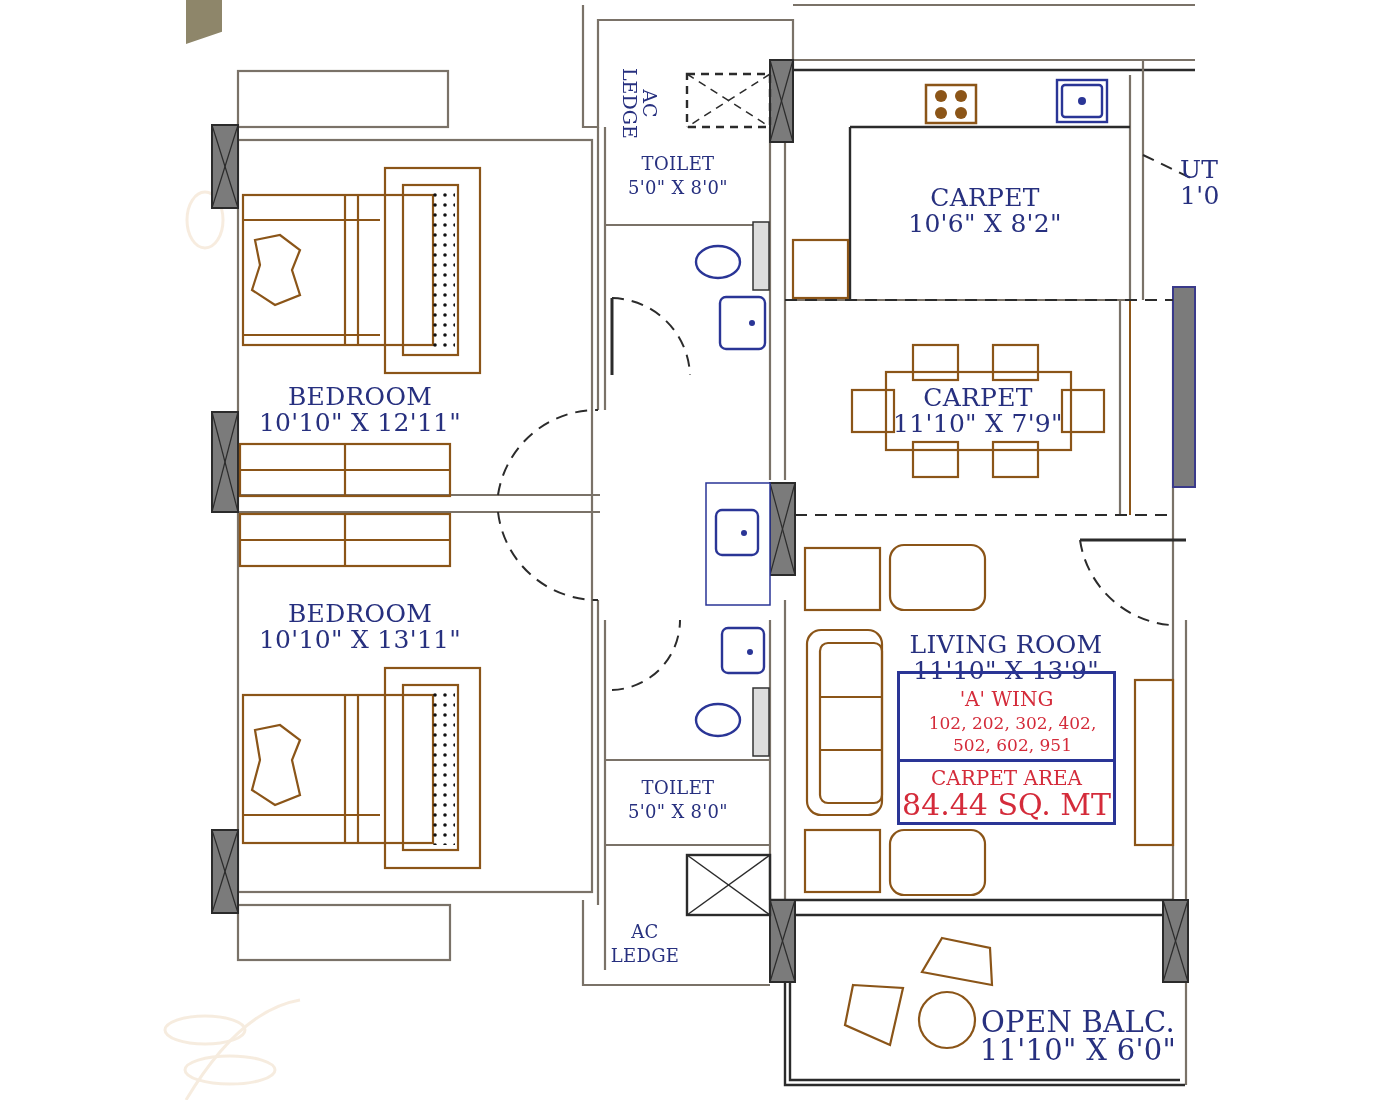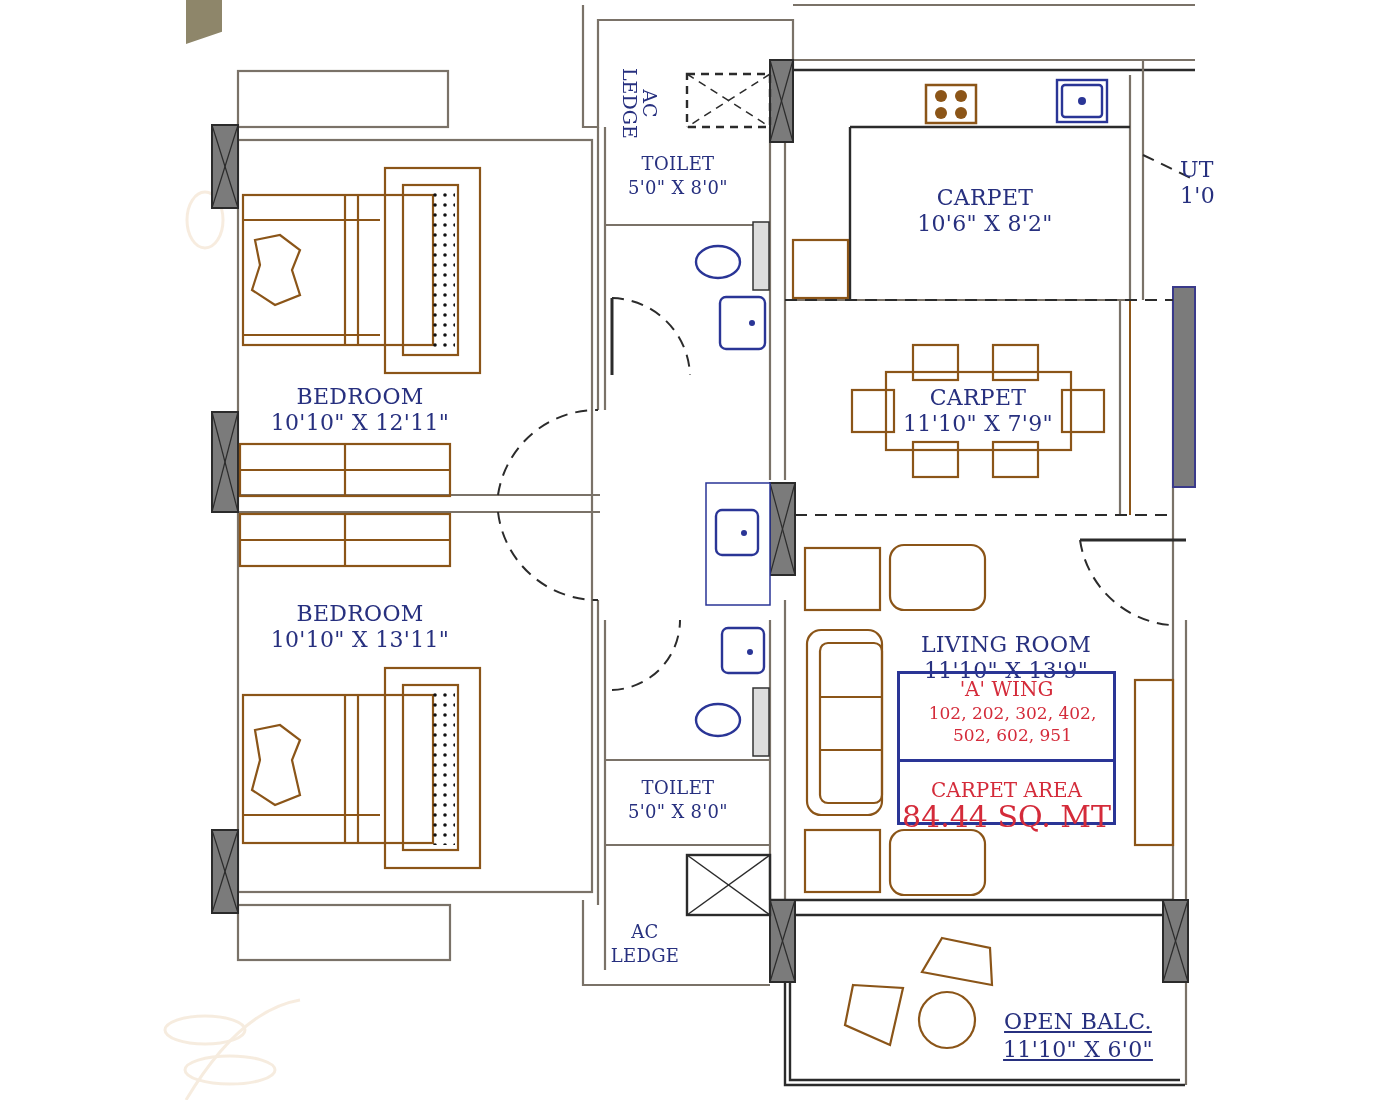--- a/index.html
+++ b/index.html
@@ -5,27 +5,27 @@
   html, body { margin:0; padding:0; background:#ffffff; }
   body { width:1400px; height:1100px; position:relative; overflow:hidden; font-family:"DejaVu Serif", serif; }
   #plan { position:absolute; left:0; top:0; width:1400px; height:1100px; }
   .wall { fill:none; stroke:#7a7268; stroke-width:2.2; }
   .wallD { fill:none; stroke:#2b2b2b; stroke-width:2.4; }
   .col { fill:#7b7b7b; stroke:#2b2b2b; stroke-width:2; }
   .colx { stroke:#2b2b2b; stroke-width:1.2; }
   .furn { fill:none; stroke:#8b5518; stroke-width:2.2; }
   .blue { fill:none; stroke:#2a3596; stroke-width:2.4; }
   .dash { fill:none; stroke:#2b2b2b; stroke-width:2; stroke-dasharray:12 8; }
-  .lbl { position:absolute; color:#27307f; text-align:center; font-family:"DejaVu Serif", serif; font-size:22px; line-height:26px; letter-spacing:0.3px; white-space:nowrap; transform:translateX(-50%); }
+  .lbl { position:absolute; color:#27307f; text-align:center; font-family:"DejaVu Serif", serif; font-size:25px; line-height:26px; letter-spacing:0.3px; white-space:nowrap; transform:translateX(-50%); }
   .lbl .nm { display:block; }
   .lbl .dim { display:block; }
   .wingbox { position:absolute; left:897px; top:671px; width:219px; height:154px; border:3px solid #2a3596; box-sizing:border-box; }
   .wingtop { position:absolute; left:0; top:0; width:100%; height:88px; border-bottom:3px solid #2a3596; box-sizing:border-box; text-align:center; color:#d42b3a; font-family:"DejaVu Serif", serif; }
-  .wingbot { position:absolute; left:0; top:100px; width:100%; height:60px; text-align:center; color:#d42b3a; font-family:"DejaVu Serif", serif; }
-  .wt { display:block; font-size:20px; line-height:26px; margin-top:2px; }
+  .wingbot { position:absolute; left:0; top:88px; width:100%; height:60px; text-align:center; color:#d42b3a; font-family:"DejaVu Serif", serif; }
+  .wt { display:block; font-size:20px; line-height:26px; margin-top:12px; }
   .wu { display:block; font-size:17px; line-height:22px;margin-left:12px; }
   .ca { display:block; font-size:20px; line-height:26px; margin-top:3px; }
   .cv { display:block; font-size:30px; line-height:28px; }
   .vert { position:absolute; left:620px; top:70px; transform:rotate(90deg); transform-origin:left top; color:#27307f; font-size:19px; line-height:20px; text-align:center; white-space:nowrap; }
   .corner { position:absolute; left:186px; top:0; width:36px; height:44px; background:#8e866a; clip-path:polygon(0 0,100% 0,100% 72%,0 100%); }
 </style>
 </head>
 <body>
 
 <div class="corner"></div>
@@ -223,21 +223,21 @@
   <span class="dim">10'6" X 8'2"</span>
 </div>
 <div class="lbl" style="left:978px; top:385px;">
   <span class="nm">CARPET</span>
   <span class="dim">11'10" X 7'9"</span>
 </div>
 <div class="lbl" style="left:1006px; top:632px;">
   <span class="nm">LIVING ROOM</span>
   <span class="dim">11'10" X 13'9"</span>
 </div>
-<div class="lbl" style="left:1078px; top:1008px; font-size:22px; line-height:28px;text-decoration:underline;">
+<div class="lbl" style="left:1078px; top:1008px; font-size:29px; line-height:28px;">
   <span class="nm">OPEN BALC.</span>
   <span class="dim">11'10" X 6'0"</span>
 </div>
 <div class="lbl" style="left:1180px; top:157px; text-align:left; transform:none;">
   <span class="nm">UT</span>
   <span class="dim">1'0</span>
 </div>
 <div class="lbl" style="left:645px; top:920px; font-size:18px; line-height:24px;">
   <span class="nm">AC</span>
   <span class="dim">LEDGE</span>

